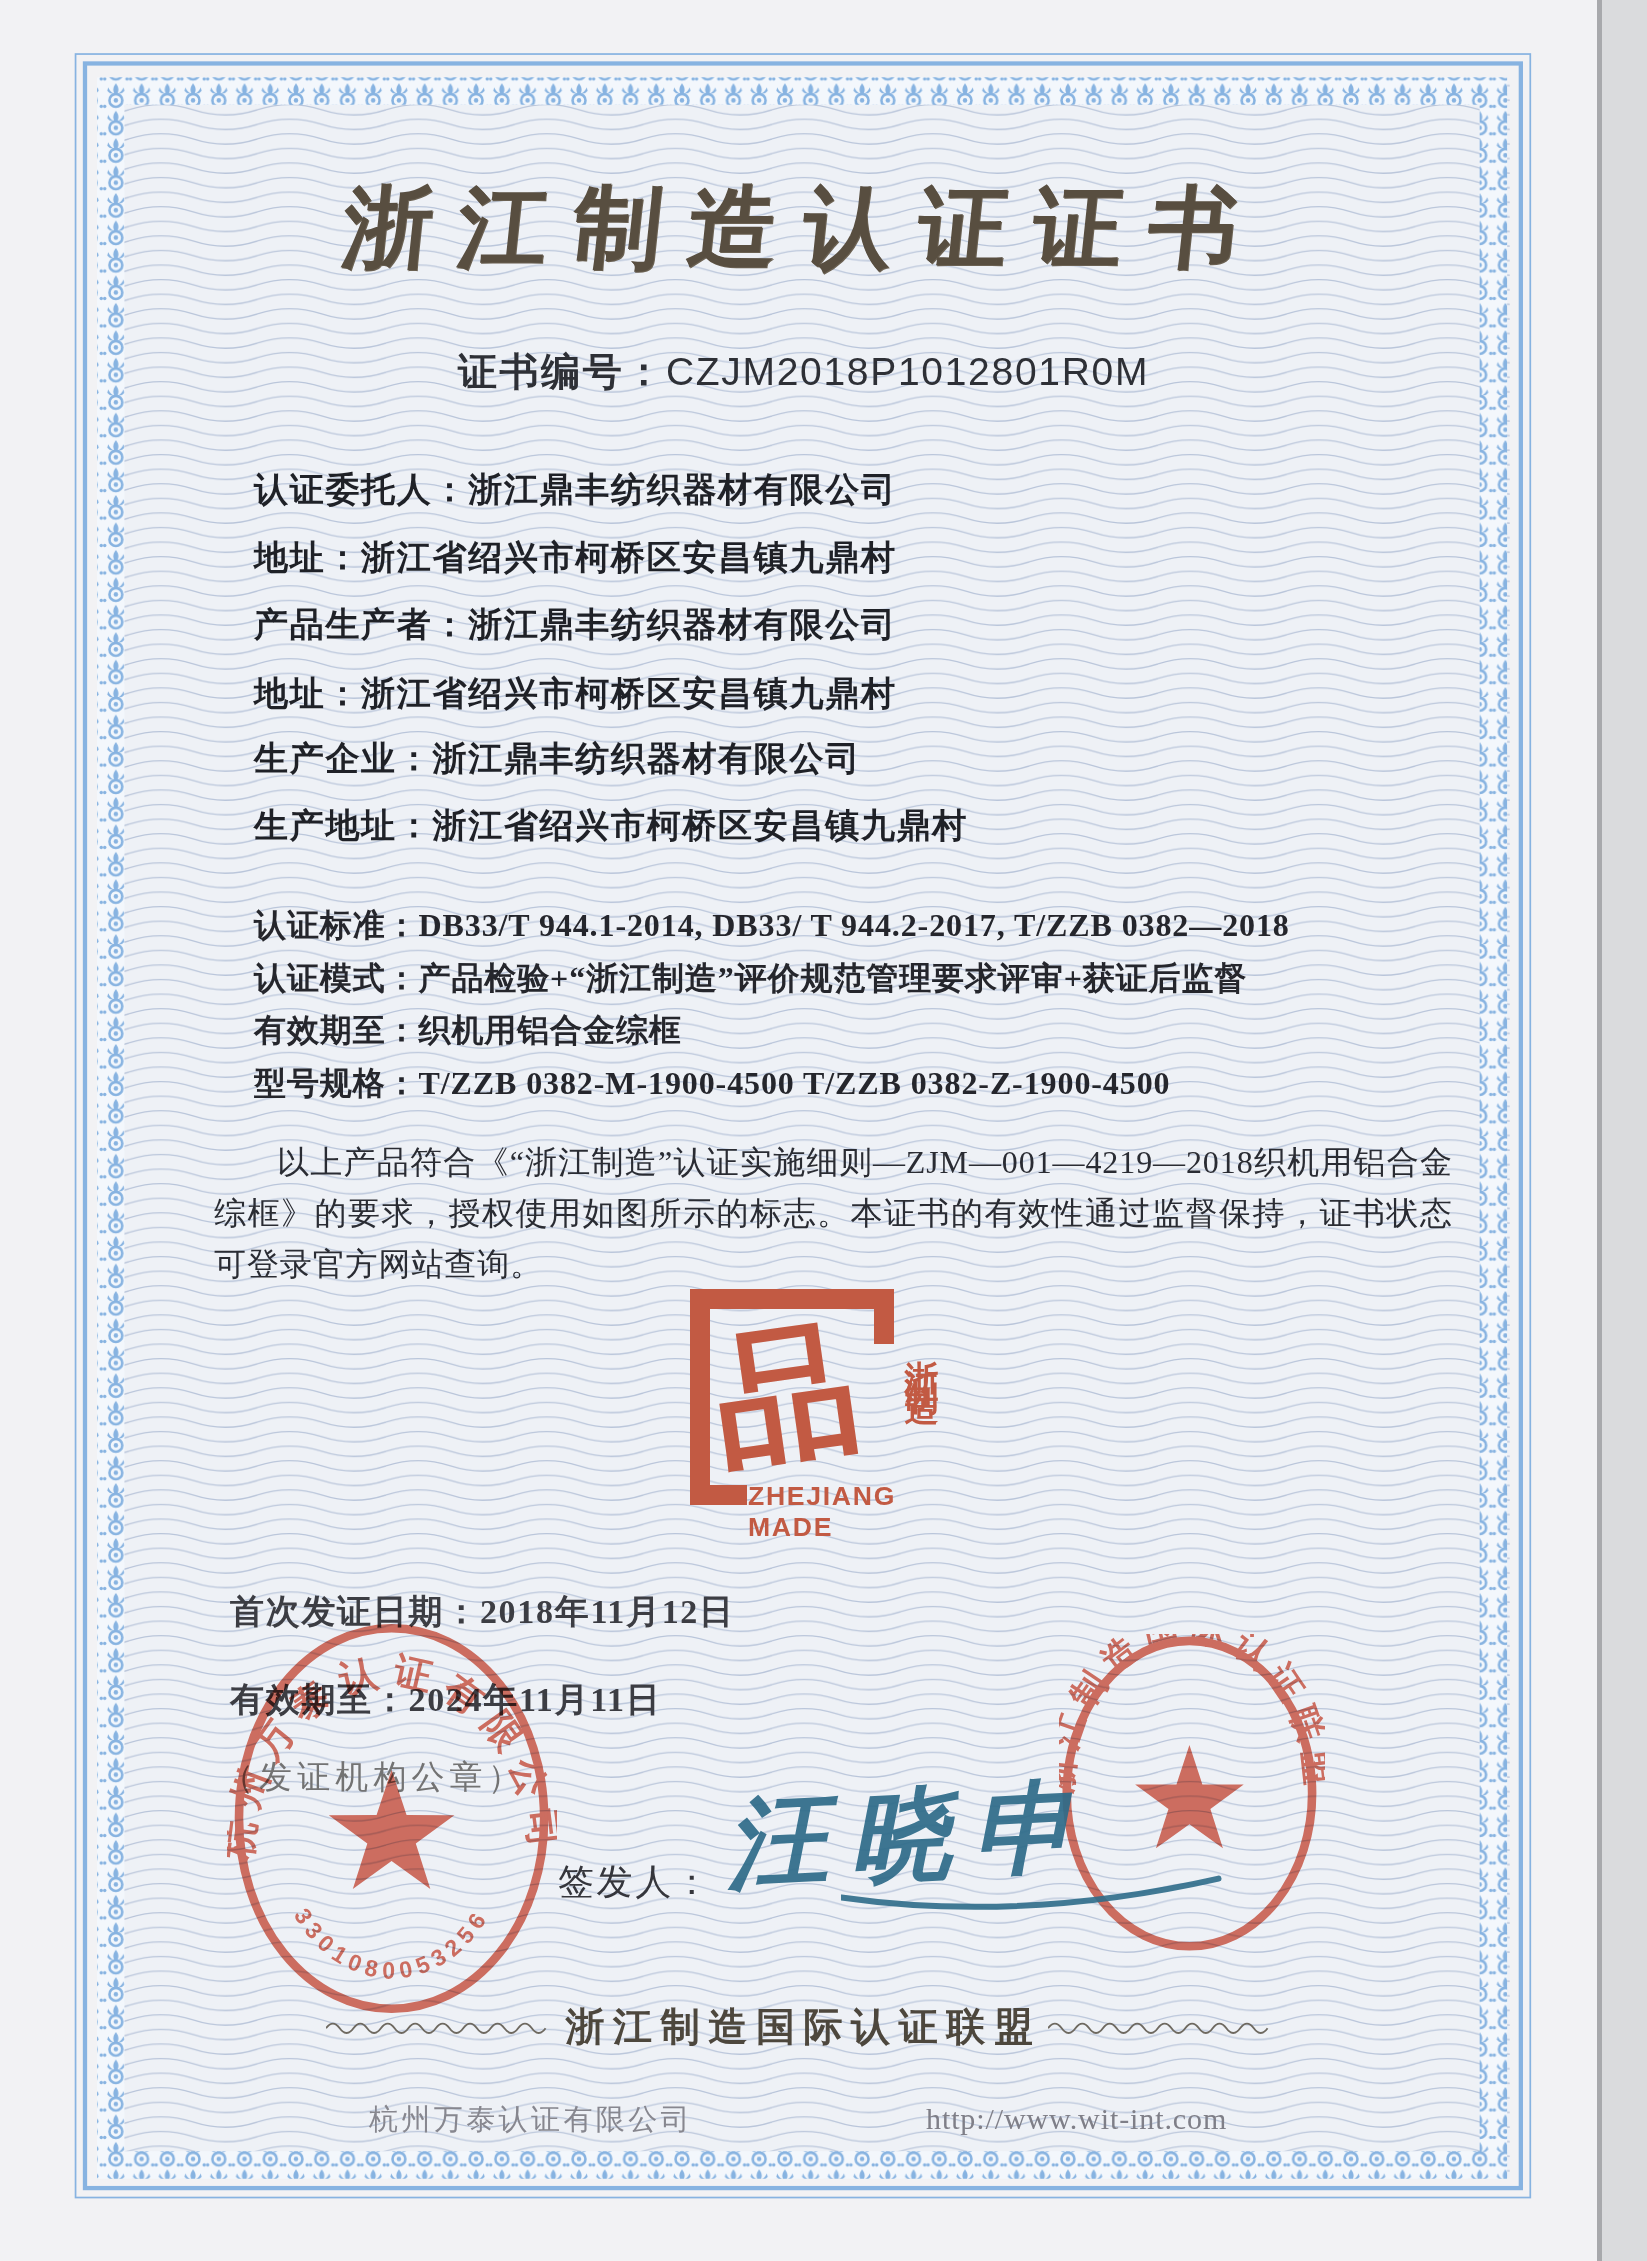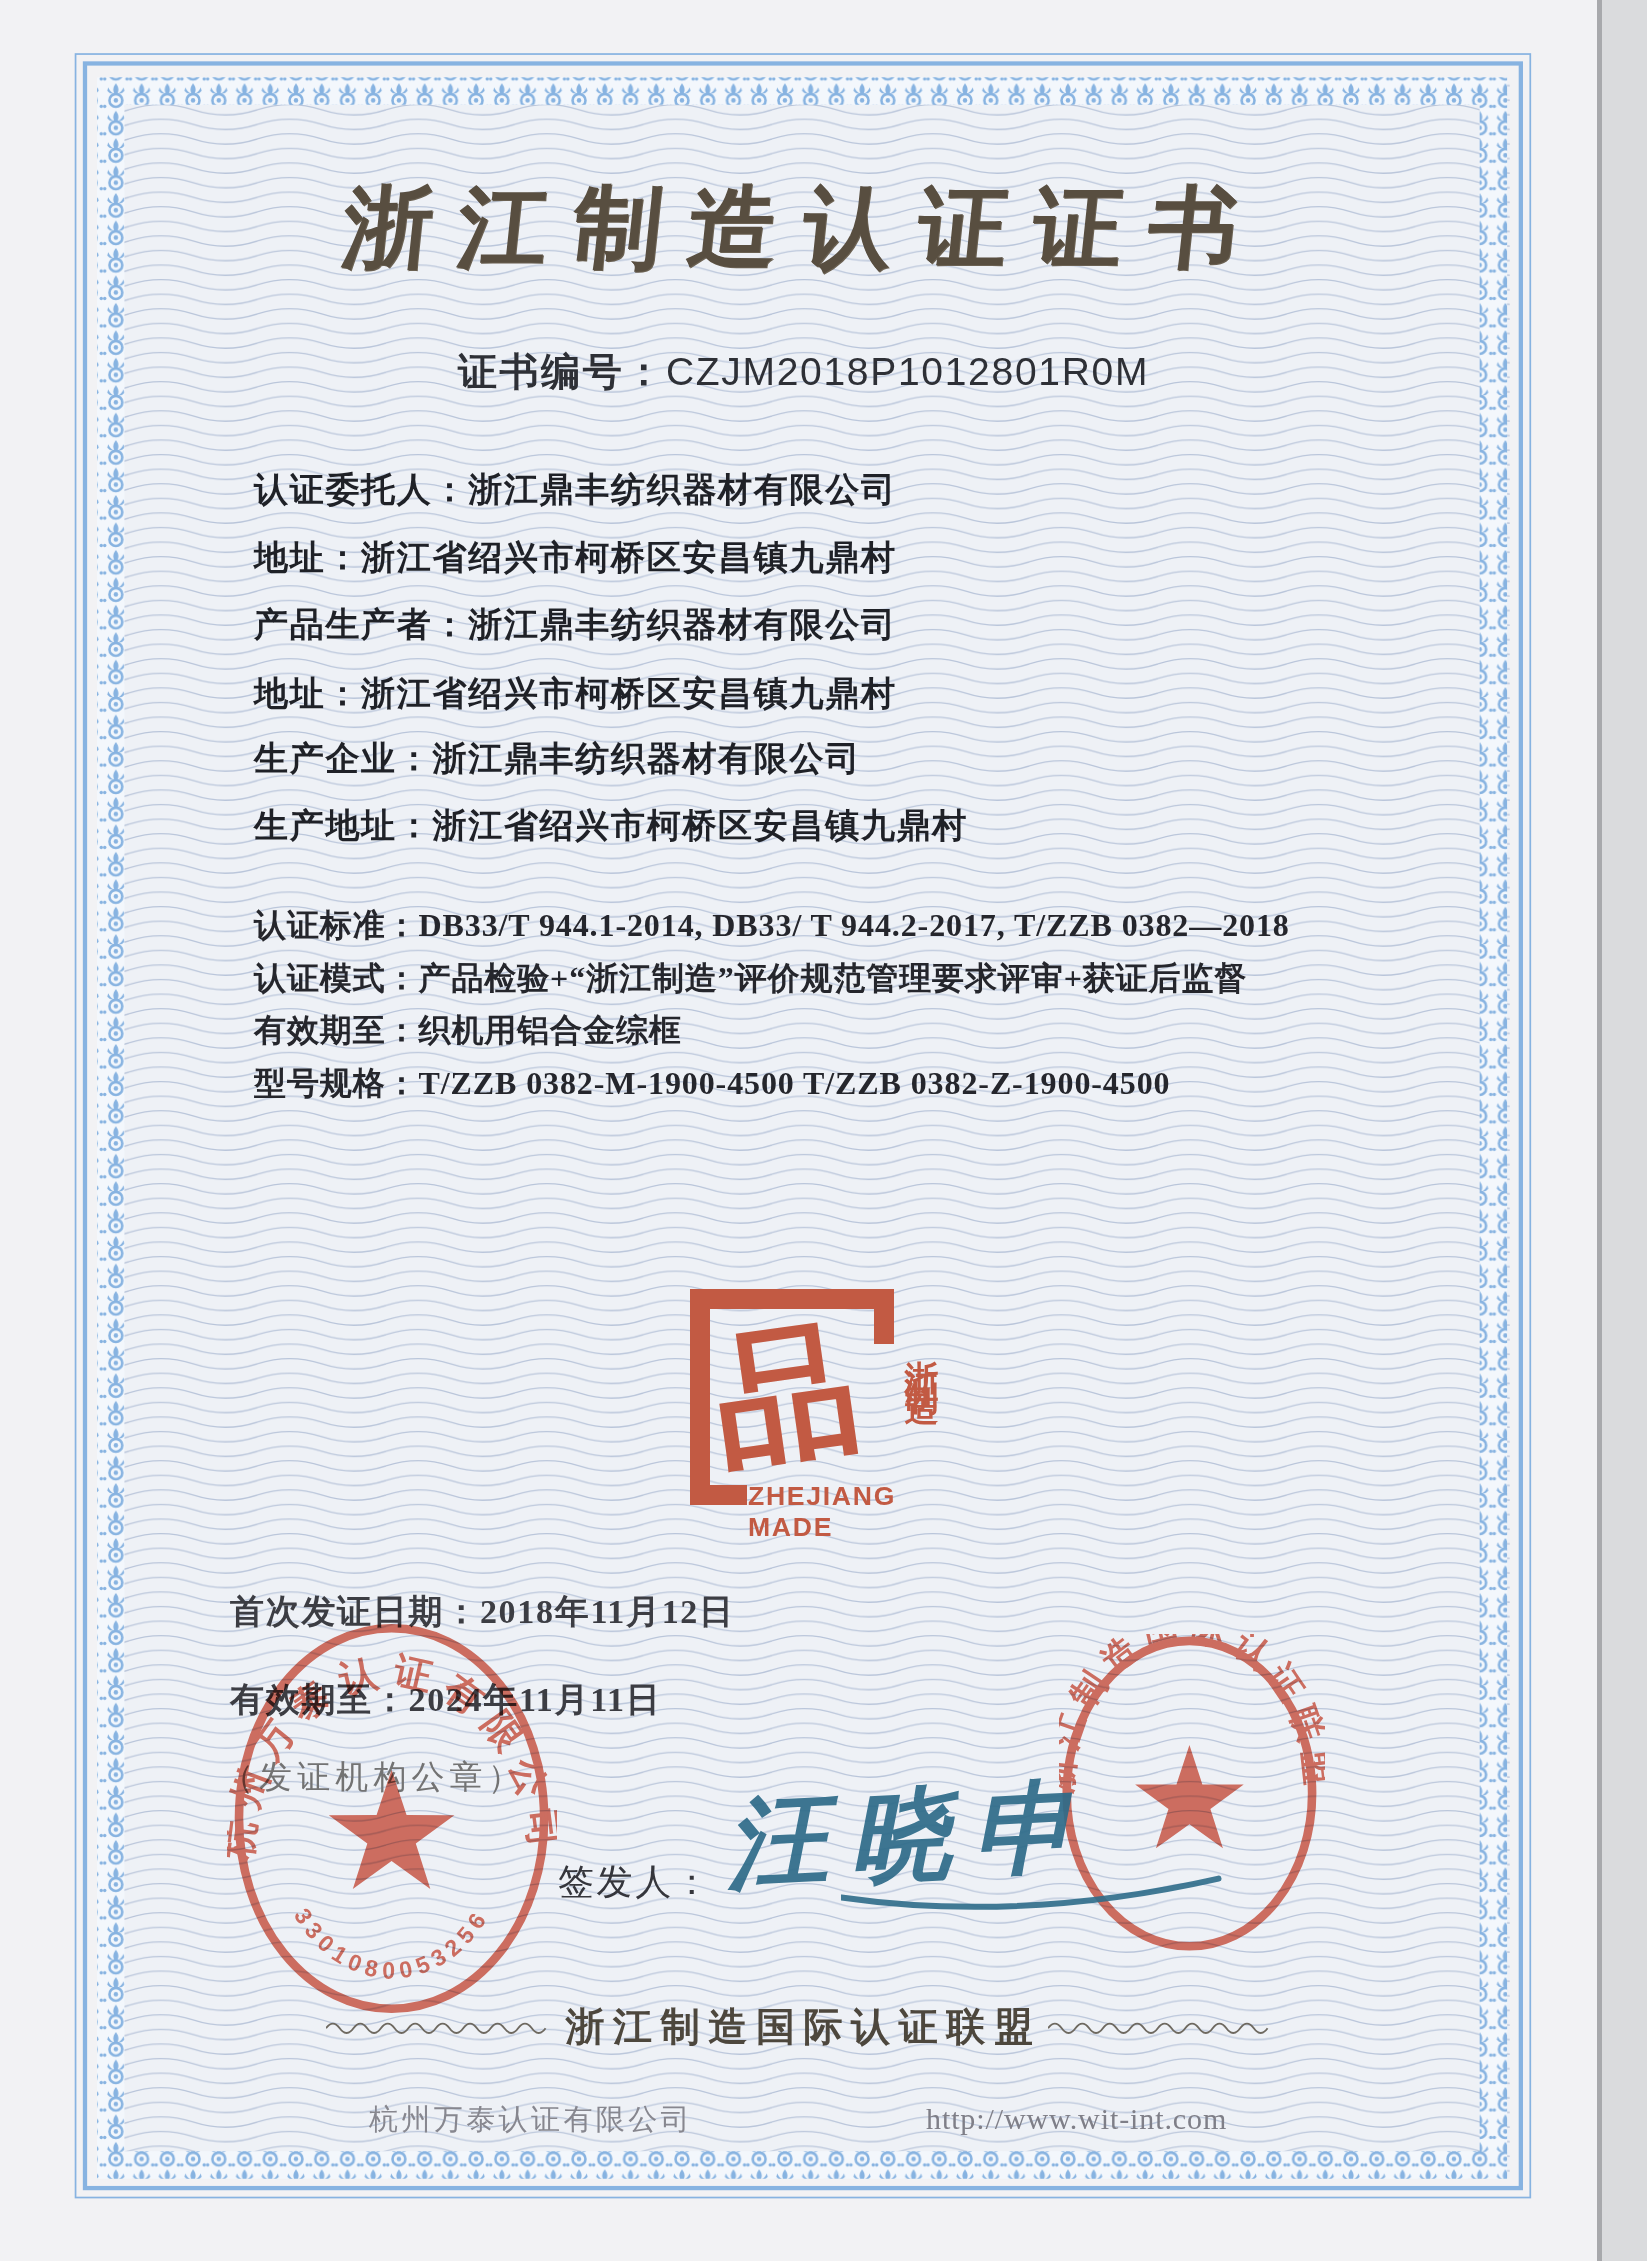--- a/index.html
+++ b/index.html
@@ -78,20 +78,21 @@
   <div class="abs fieldrow" style="top:602px"><span>产品生产者：</span><span>浙江鼎丰纺织器材有限公司</span></div>
   <div class="abs fieldrow" style="top:671px"><span>地址：</span><span>浙江省绍兴市柯桥区安昌镇九鼎村</span></div>
   <div class="abs fieldrow" style="top:736px"><span>生产企业：</span><span>浙江鼎丰纺织器材有限公司</span></div>
   <div class="abs fieldrow" style="top:803px"><span>生产地址：</span><span>浙江省绍兴市柯桥区安昌镇九鼎村</span></div>
 
   <div class="abs specrow" style="top:904px"><span>认证标准：</span><span>DB33/T 944.1-2014, DB33/ T 944.2-2017, T/ZZB 0382—2018</span></div>
   <div class="abs specrow" style="top:957px"><span>认证模式：</span><span>产品检验+“浙江制造”评价规范管理要求评审+获证后监督</span></div>
   <div class="abs specrow" style="top:1009px"><span>有效期至：</span><span>织机用铝合金综框</span></div>
   <div class="abs specrow" style="top:1062px"><span>型号规格：</span><span>T/ZZB 0382-M-1900-4500  T/ZZB 0382-Z-1900-4500</span></div>
 
+  <div class="para">以上产品符合《“浙江制造”认证实施细则—ZJM—001—4219—2018织机用铝合金综框》的要求，授权使用如图所示的标志。本证书的有效性通过监督保持，证书状态可登录官方网站查询。</div>
 
   <div class="logo">
     <div class="bar" style="left:13.7px;top:8.6px;width:204px;height:20px"></div>
     <div class="bar" style="left:198px;top:8.6px;width:20px;height:55px"></div>
     <div class="bar" style="left:13.7px;top:8.6px;width:20px;height:216px"></div>
     <div class="bar" style="left:13.7px;top:205px;width:57px;height:20px"></div>
     <div class="glyph">品</div>
     <div class="vtext">浙江制造</div>
     <div class="caption">ZHEJIANG MADE</div>
   </div>

